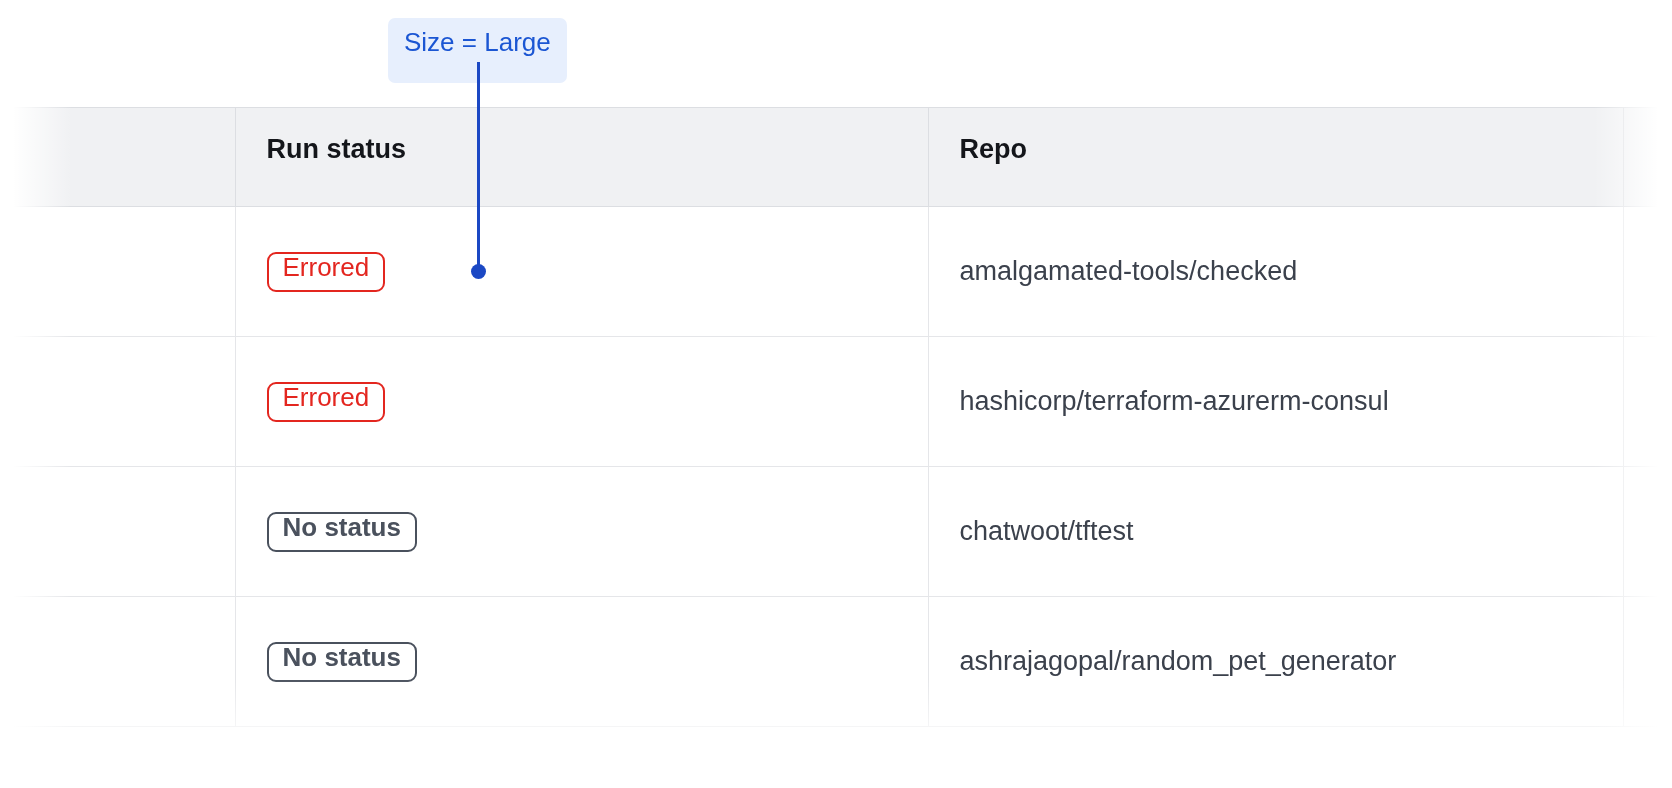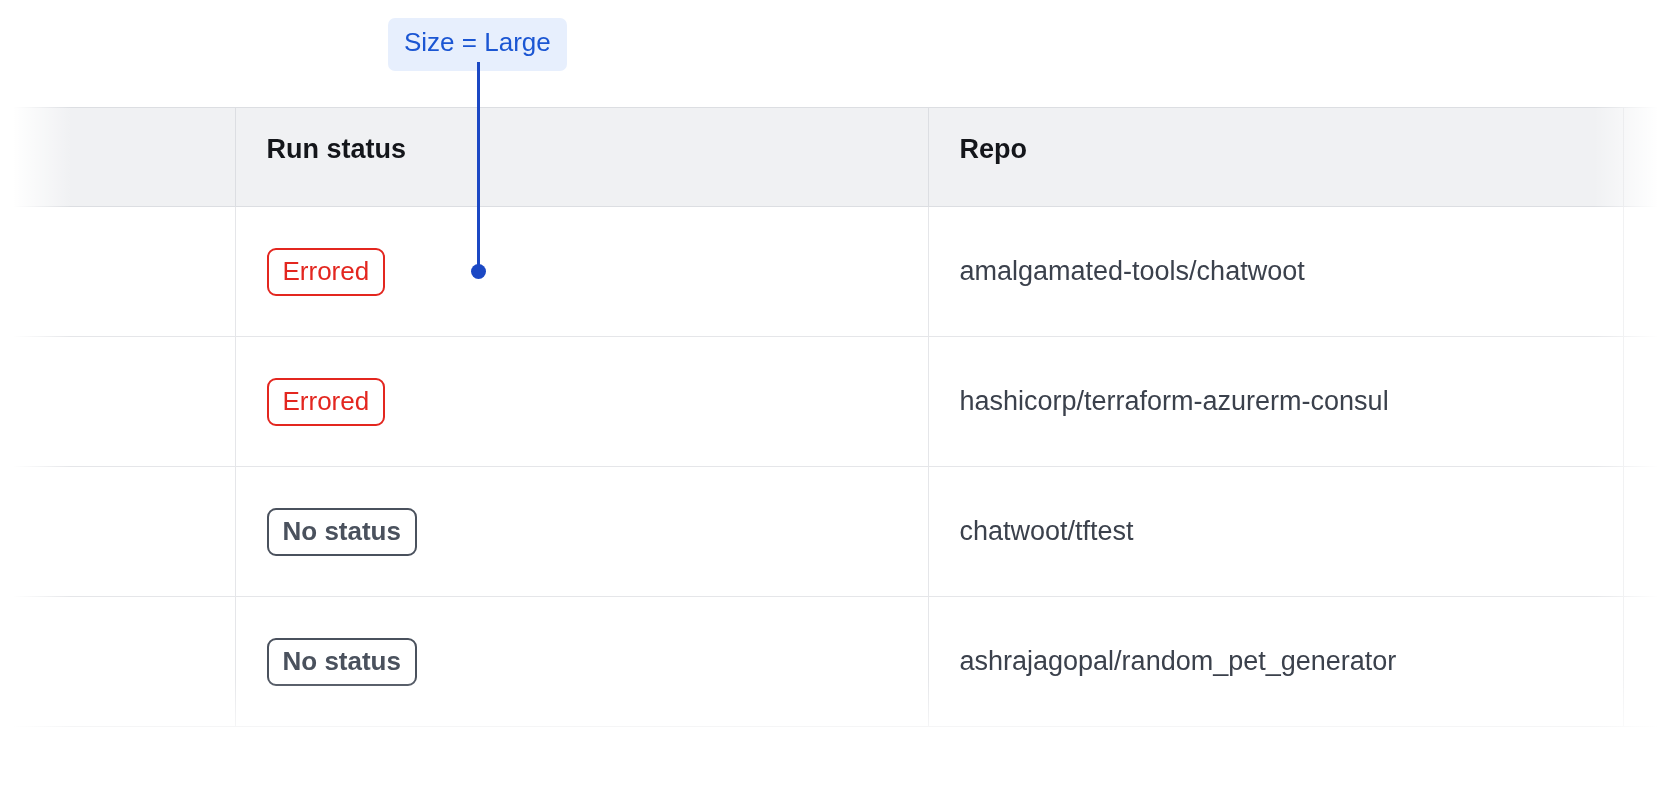--- a/index.html
+++ b/index.html
@@ -25,21 +25,21 @@
     z-index: 5;
   }
   #annotation-chip {
     position: absolute;
     left: 388px;
     top: 18px;
     background: #e7effd;
     color: #1b56d3;
     font-size: 26px;
     line-height: 1;
-    padding: 11px 16px 16px 16px;
+    padding: 11px 16px 28px 16px;
     border-radius: 7px;
     white-space: nowrap;
     pointer-events: auto;
   }
   #annotation-line {
     position: absolute;
     left: 477px;
     top: 62px;
     width: 3px;
     height: 208px;
@@ -98,21 +98,21 @@
     font-size: 27px;
     color: #3b414c;
     background: #ffffff;
   }
   tbody td.blank { padding: 0; }
 
   .badge {
     display: inline-block;
     border: 2px solid currentColor;
     border-radius: 9px;
-    padding: 8px 14px 10px 14px;
+    padding: 0 14px 10px 14px;
     font-size: 26px;
     line-height: 1;
     background: #ffffff;
   }
   .badge-errored        { color: #e3261f; }
   .badge-policy-checked { color: #c25400; }
   .badge-no-status      { color: #4a515d; font-weight: bold; }
 
   
   .fade {
@@ -152,21 +152,21 @@
         <th class="nolabel"></th>
         <th>Run status</th>
         <th>Repo</th>
         <th class="nolabel"></th>
       </tr>
     </thead>
     <tbody id="table-body">
         <tr>
           <td class="blank"></td>
           <td><span class="badge badge-errored">Errored</span></td>
-          <td>amalgamated-tools/chatwoot</td>
+          <td>amalgamated-tools/checked</td>
           <td class="blank"></td>
         </tr>
         <tr>
           <td class="blank"></td>
           <td><span class="badge badge-errored">Errored</span></td>
           <td>hashicorp/terraform-azurerm-consul</td>
           <td class="blank"></td>
         </tr>
         <tr>
           <td class="blank"></td>

